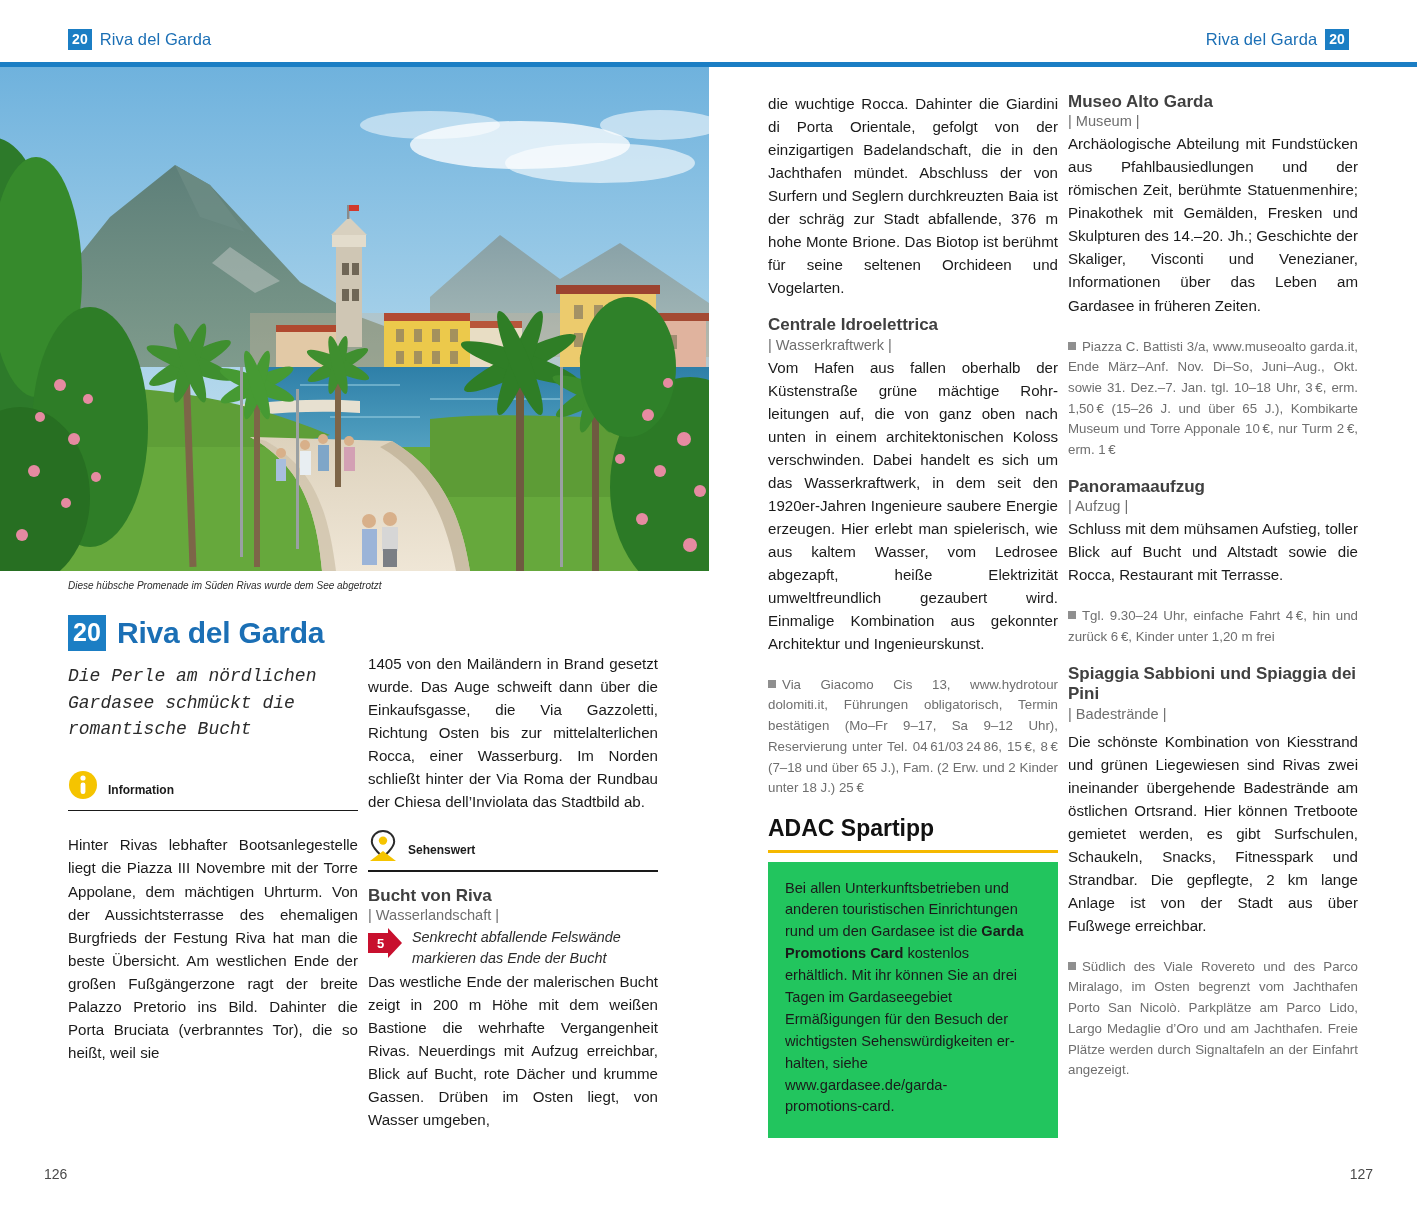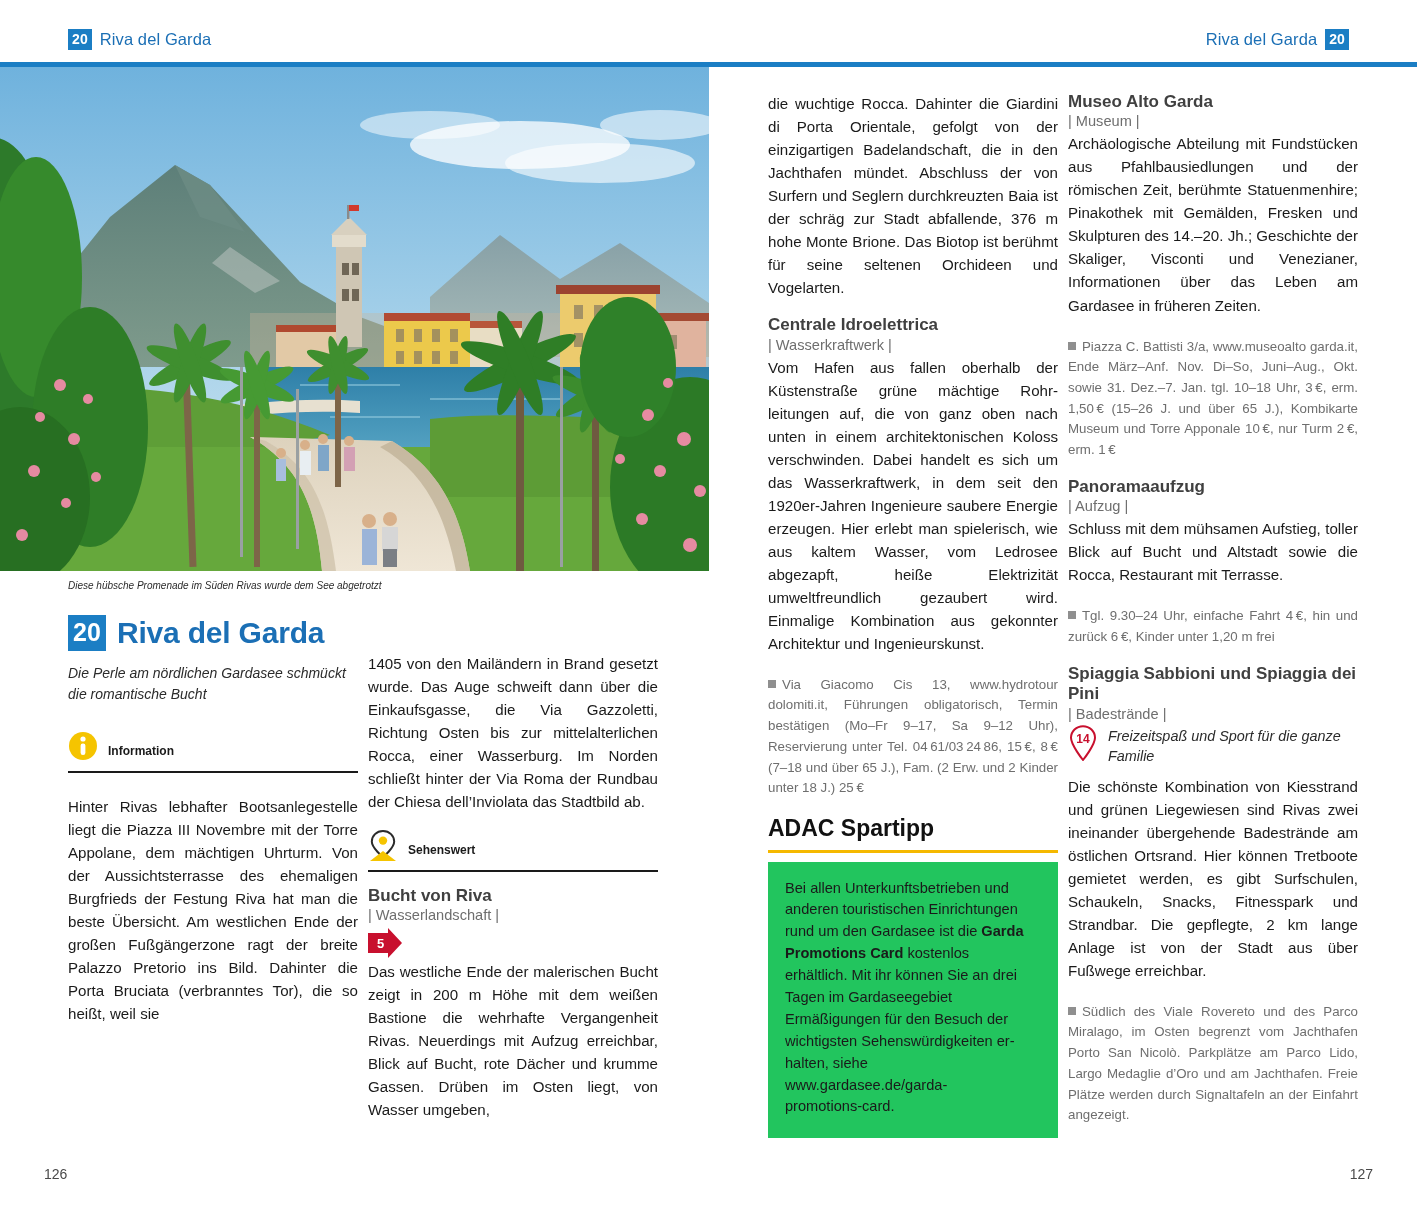--- a/index.html
+++ b/index.html
@@ -62,22 +62,22 @@
   }
   .title-chip {
     background: #1b7ec4; color: #fff; font-weight: 700;
     font-size: 25px; line-height: 1; padding: 5px 5px 6px 5px;
     min-width: 38px; text-align: center;
   }
   h1.place {
     font-size: 30px; font-weight: 700; color: #1b6fb5; letter-spacing: -.2px;
   }
   .subtitle {
-    font-style: italic; font-size: 14px; line-height: 1.48;
-    color: #2b2b2b; margin-bottom: 26px;
+    font-style: italic; font-size: 18px; line-height: 1.48;
+    color: #2b2b2b; margin-bottom: 26px; font-family: Liberation Mono, monospace;
   }
 
   
   .sec-head {
     display: flex; align-items: flex-end; gap: 10px;
     margin-bottom: 9px; position: relative;
   }
   .sec-head .ico { flex: 0 0 auto; width: 30px; height: 32px; }
   .sec-head .lbl {
     font-size: 12px; font-weight: 700; color: #1a1a1a;
@@ -412,20 +412,21 @@
     <div>
       <h3 class="poi">Bucht von Riva</h3>
       <div class="poi-kind">| Wasserlandschaft |</div>
       <div class="poi-quote">
         <span class="badge-arrow">
           <svg viewBox="0 0 34 30">
             <path d="M0 5 L20 5 L20 0 L34 15 L20 30 L20 25 L0 25 Z" fill="#c8102e"></path>
             <text x="9" y="20" font-family="Liberation Sans, sans-serif" font-size="13" font-weight="700" fill="#ffffff">5</text>
           </svg>
         </span>
+        <span class="qtext">Senkrecht abfallende Felswände markieren das Ende der Bucht</span>
       </div>
       <p class="body" style="margin-top:2px;">Das westliche Ende der malerischen Bucht zeigt in 200 m Höhe mit dem weißen Bastione die wehrhafte Ver­gangenheit Rivas. Neuerdings mit Aufzug erreichbar, Blick auf Bucht, rote Dächer und krumme Gassen. Drüben im Osten liegt, von Wasser umgeben,</p>
     </div>
   </div>
 
   <div class="col col3">
     <p class="body">die wuchtige Rocca. Dahinter die Giar­dini di Porta Orientale, gefolgt von der einzigartigen Badelandschaft, die in den Jachthafen mündet. Abschluss der von Surfern und Seglern durchkreuz­ten Baia ist der schräg zur Stadt ab­fallende, 376 m hohe Monte Brione. Das Biotop ist berühmt für seine selte­nen Orchideen und Vogelarten.</p>
 
     <div>
       <h3 class="poi">Centrale Idroelettrica</h3>
@@ -455,29 +456,20 @@
     <div style="margin-top:10px;">
       <h3 class="poi">Panoramaaufzug</h3>
       <div class="poi-kind">| Aufzug |</div>
       <p class="body" style="margin-bottom:6px;">Schluss mit dem mühsamen Aufstieg, toller Blick auf Bucht und Altstadt so­wie die Rocca, Restaurant mit Terrasse.</p>
       <p class="fine"><span class="sqbullet"></span><span>Tgl. 9.30–24 Uhr, einfache Fahrt 4 €, hin und zurück 6 €, Kinder unter 1,20 m frei</span></p>
     </div>
 
     <div style="margin-top:12px;">
       <h3 class="poi">Spiaggia Sabbioni und Spiaggia dei Pini</h3>
       <div class="poi-kind">| Badestrände |</div>
-      <div class="poi-quote">
-        <span class="badge-pin">
-          <svg viewBox="0 0 30 36">
-            <path d="M15 35 C 15 35 3 20 3 12.8 C 3 6.3 8.4 1.2 15 1.2 C 21.6 1.2 27 6.3 27 12.8 C 27 20 15 35 15 35 Z" fill="#ffffff" stroke="#c8102e" stroke-width="2"></path>
-            <text x="15" y="17.5" text-anchor="middle" font-family="Liberation Sans, sans-serif" font-size="12" font-weight="700" fill="#c8102e">14</text>
-          </svg>
-        </span>
-        <span class="qtext">Freizeitspaß und Sport für die ganze Familie</span>
-      </div>
       <p class="body" style="margin-top:8px;margin-bottom:6px;">Die schönste Kombination von Kies­strand und grünen Liegewiesen sind Rivas zwei ineinander übergehende Badestrände am östlichen Ortsrand. Hier können Tretboote gemietet wer­den, es gibt Surfschulen, Schaukeln, Snacks, Fitnesspark und Strandbar. Die gepflegte, 2 km lange Anlage ist von der Stadt aus über Fußwege erreichbar.</p>
       <p class="fine"><span class="sqbullet"></span><span>Südlich des Viale Rovereto und des Parco Miralago, im Osten begrenzt vom Jachthafen Porto San Nicolò. Parkplätze am Parco Lido, Largo Medaglie d’Oro und am Jachthafen. Freie Plätze werden durch Signaltafeln an der Einfahrt angezeigt.</span></p>
     </div>
   </div>
 
   <div class="folio left">126</div>
   <div class="folio right">127</div>
 
 </div>
 

